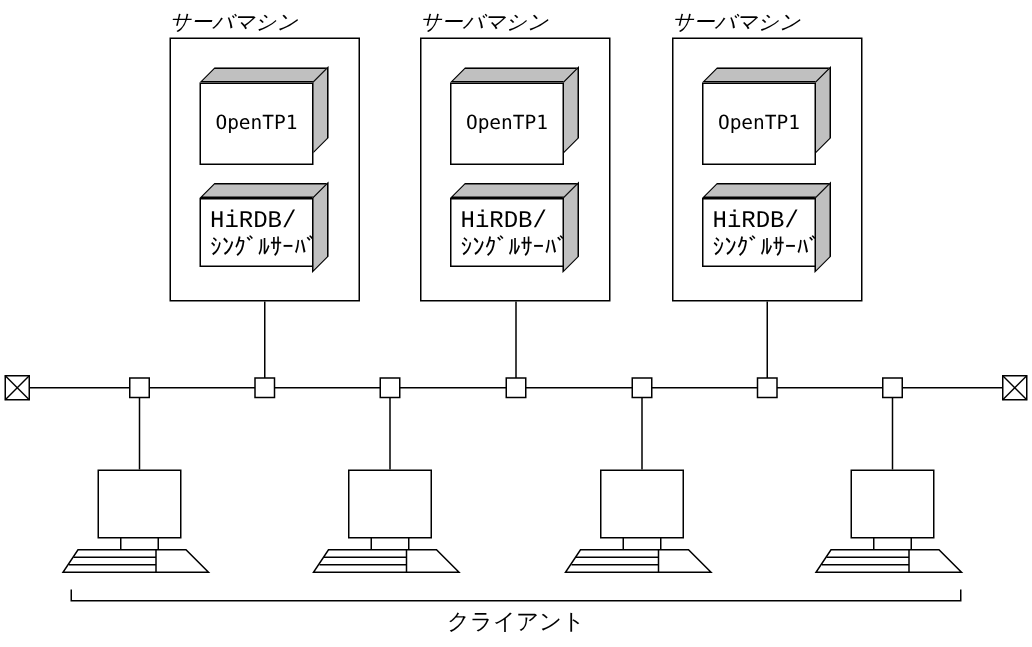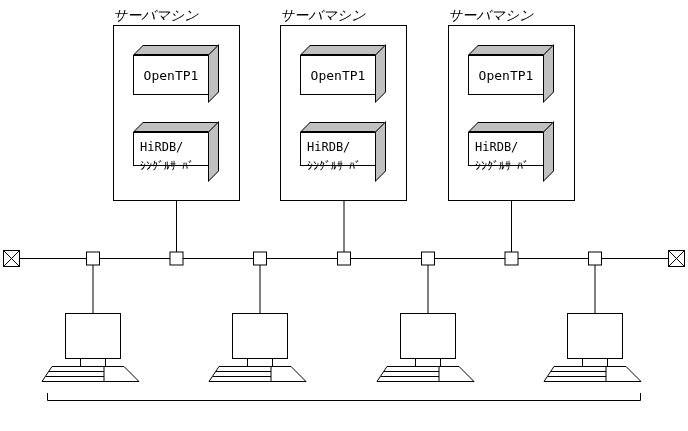--- a/index.html
+++ b/index.html
@@ -20,22 +20,22 @@
   .face-top  { position:absolute; left:0; top:0; width:76px; height:10px;
                background:#c0c0c0; border:1px solid #000;
                transform:skewX(-45deg); transform-origin:0 100%; }
   .face-side { position:absolute; left:75px; top:10px; width:11px;
                background:#c0c0c0; border:1px solid #000;
                transform:skewY(-45deg); transform-origin:0 0; }
   .box3d-opentp1 .face-side { height:48px; }
   .box3d-hirdb   .face-side { height:50px; }
   .face-front { position:absolute; left:0; top:10px; width:76px;
                 background:#fff; border:1px solid #000; font-size:13px; }
-  .front-opentp1 { height:40px; display:flex; align-items:center; justify-content:center; }
-  .front-hirdb   { height:34px; padding:5px 0 0 6px; line-height:19px; font-size:12px; }
+  .front-opentp1 { height:55px; display:flex; align-items:center; justify-content:center; }
+  .front-hirdb   { height:46px; padding:5px 0 0 6px; line-height:19px; font-size:16px;font-family:Liberation Mono, monospace; }
   .front-hirdb span { display:block; white-space:nowrap; }
 
   
   .wires { position:absolute; left:0; top:0; width:688px; height:431px; }
 
   .clients-label { position:absolute; left:0; right:0; top:405px;
                    text-align:center; font-size:15px; line-height:19px; }
 </style>
 </head>
 <body>
@@ -171,14 +171,15 @@
           <line x1="-44" y1="371.5" x2="11" y2="371.5"></line>
           <line x1="-47" y1="376.5" x2="11" y2="376.5"></line>
           <line x1="11" y1="366.5" x2="11" y2="381.5"></line>
         </g>
       </g>
 
       <polyline points="47.5,393 47.5,400.5 640.5,400.5 640.5,393"></polyline>
     </g>
   </svg>
 
+  <div class="clients-label">クライアント</div>
 
 </div>
 
 </body></html>

